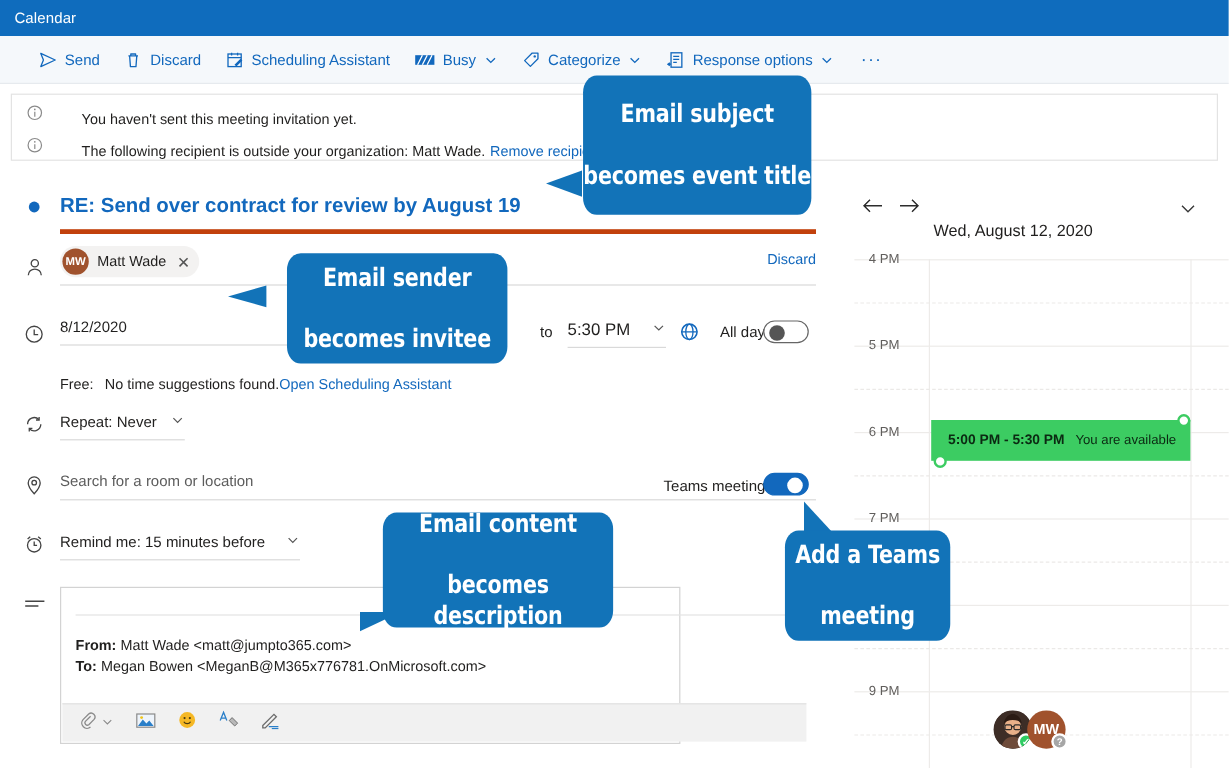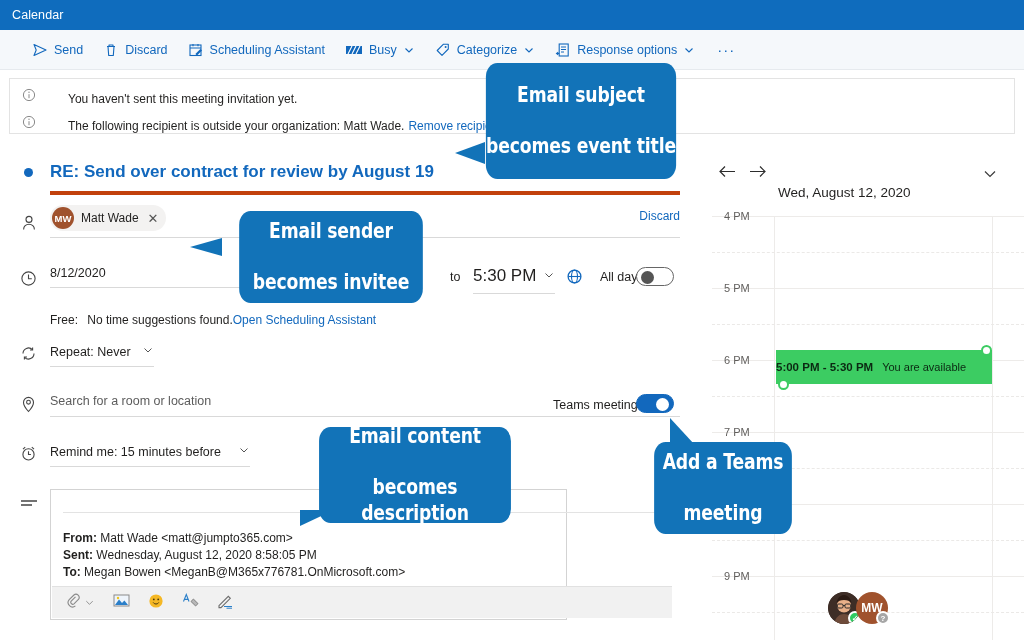--- a/index.html
+++ b/index.html
@@ -74,21 +74,21 @@
     border-bottom:1px solid #d9d9d9; padding-bottom:7px; font-size:12.5px;
   }
   .starttime {
     position:absolute; left:300px; top:266px; width:108px;
     border-bottom:1px solid #d9d9d9; padding-bottom:7px; font-size:12.5px;
     display:flex; justify-content:space-between; align-items:center;
   }
   .to-lbl { position:absolute; left:450px; top:270px; font-size:12.5px; }
   .endtime {
     position:absolute; left:473px; top:266px; width:82px;
-    border-bottom:1px solid #d9d9d9; padding-bottom:7px; font-size:17px;
+    border-bottom:1px solid #d9d9d9; padding-bottom:7px; font-size:14px;
     display:flex; justify-content:space-between; align-items:center;
   }
   .tzicon { position:absolute; left:566px; top:268px; }
   .allday-lbl { position:absolute; left:600px; top:270px; font-size:12.5px; }
   .toggle {
     position:absolute; width:38px; height:19px; border-radius:10px; cursor:default;
   }
   .toggle .knob { position:absolute; top:3px; width:13px; height:13px; border-radius:50%; }
   .toggle.off { left:636px; top:267px; border:1px solid #666; background:#fff; }
   .toggle.off .knob { left:4px; background:#555; }
@@ -137,21 +137,21 @@
 
   .grid { position:absolute; left:0px; top:76px; width:312px; height:470px; }
   .hrow { position:absolute; left:0; width:312px; height:1px; background:#edebe9; }
   .hrow.dashed { background:none; border-top:1px dashed #ebe9e7; }
   .hlabel { position:absolute; left:12px; font-size:11px; color:#605e5c; }
   .vline { position:absolute; left:62px; top:0; width:1px; height:470px; background:#edebe9; }
   .vline2 { position:absolute; left:280px; top:0; width:1px; height:470px; background:#edebe9; }
 
   .event {
     position:absolute; left:64px; top:134px; width:216px; height:34px;
-    background:#3ccc62; display:flex; align-items:center; gap:9px;text-align:right;
+    background:#3ccc62; display:flex; align-items:center; padding-left:14px; gap:9px;text-align:right;
   }
   .event .etime { font-size:11.5px; font-weight:bold; color:#0b2912; }
   .event .eavail { font-size:11px; color:#0b2912; }
   .handle {
     position:absolute; width:11px; height:11px; border-radius:50%;
     background:#fff; border:2px solid #3ccc62;
   }
   .handle.top { left:269px; top:129px; }
   .handle.bottom { left:66px; top:163px; }
 
@@ -409,24 +409,20 @@
         <path d="M1 4h16M1 8h11" stroke="#444" stroke-width="1.3"></path>
       </svg>
   </span>
 
   <div class="body-box">
     <div class="body-divider"></div>
     <div class="body-text">
       <div>
         <b>From:</b>
         <span>Matt Wade &lt;matt@jumpto365.com&gt;</span>
-      </div>
-      <div>
-        <b>Sent:</b>
-        <span>Wednesday, August 12, 2020 8:58:05 PM</span>
       </div>
       <div>
         <b>To:</b>
         <span>Megan Bowen &lt;MeganB@M365x776781.OnMicrosoft.com&gt;</span>
       </div>
     </div>
 
     <div class="body-toolbar">
       <span class="ti">
         <span>

